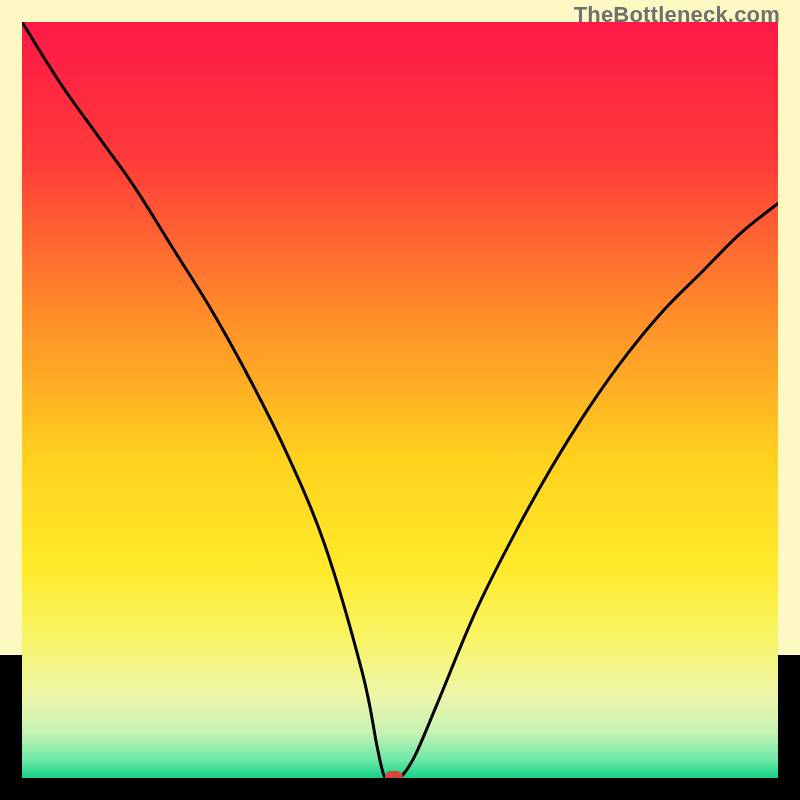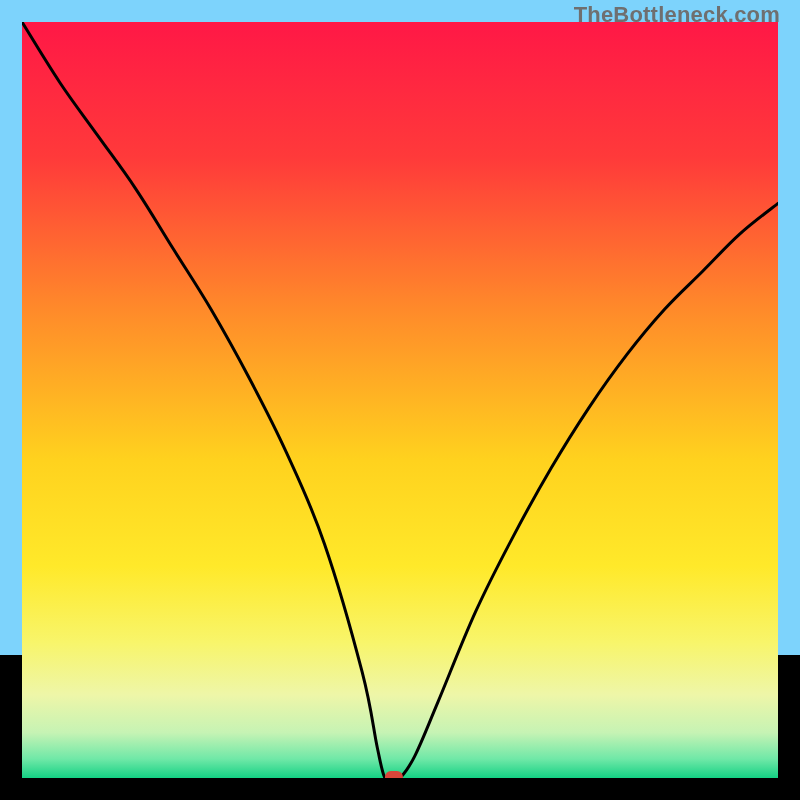--- a/index.html
+++ b/index.html
@@ -9,21 +9,21 @@
     height: 800px;
     background: #000;
     overflow: hidden;
   }
   .frame {
     position: absolute;
     left: 0;
     top: 0;
     width: 800px;
     height: 655px;
-    background: #7dd3fc;
+    background: #fef9c3;
   }
   .plot {
     position: absolute;
     left: 22px;
     top: 22px;
     width: 756px;
     height: 756px;
   }
   svg {
     display: block;

